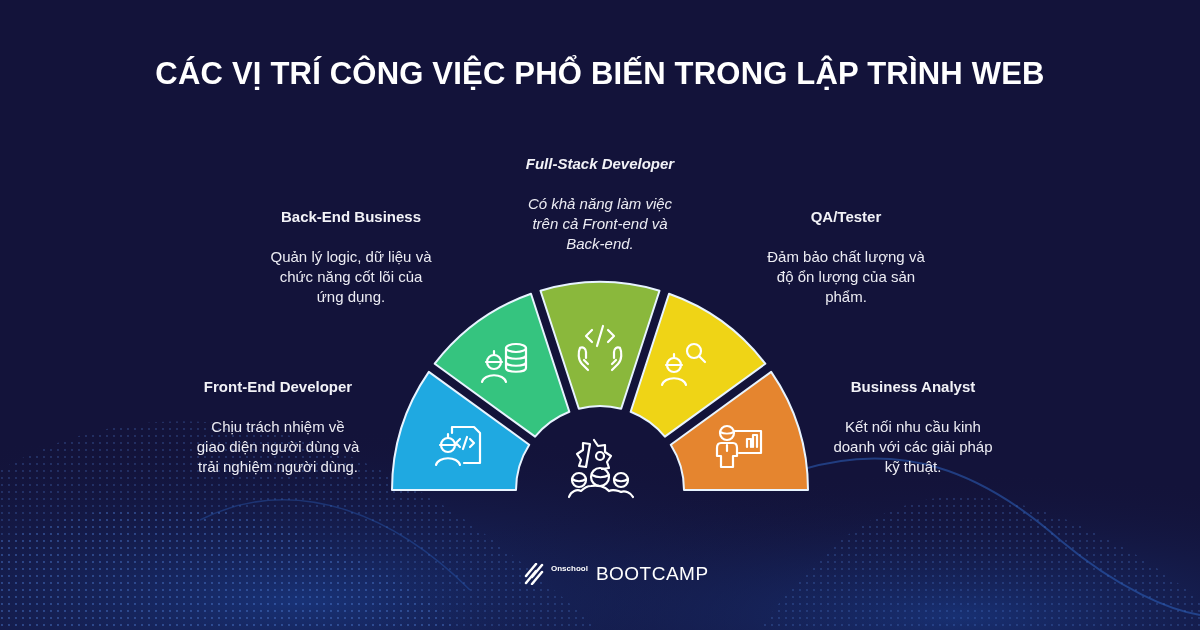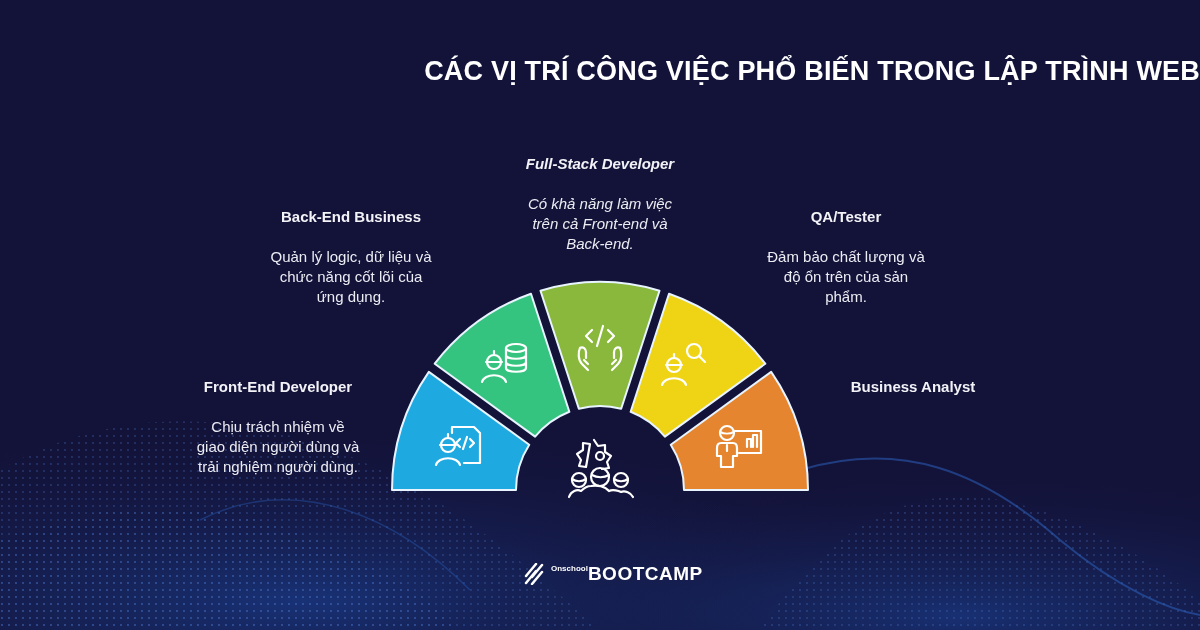--- a/index.html
+++ b/index.html
@@ -5,35 +5,35 @@
     html, body { margin: 0; padding: 0; }
     body {
       width: 1200px; height: 630px; overflow: hidden; position: relative;
       background: #13133a;
       font-family: "Liberation Sans", "DejaVu Sans", sans-serif;
       color: #ffffff;
     }
     .bg-layer { position: absolute; inset: 0; pointer-events: none; }
     .title {
       position: absolute; top: 56px; left: 0; width: 1200px;
-      text-align: right; font-size: 27px; font-weight: 700;
+      text-align: center; font-size: 31px; font-weight: 700;
       letter-spacing: 0.2px; color: #ffffff;
     }
     .role {
       position: absolute; width: 240px; text-align: center;
     }
     .role-title { font-weight: 700; font-size: 15px; color: #f2f2f7; margin-bottom: 22px; }
     .role-desc { font-size: 15px; line-height: 20px; color: #ececf3; }
     .fan { position: absolute; left: 0; top: 0; }
     .logo {
       position: absolute; left: 524px; top: 563px; display: flex; align-items: center;
     }
     .logo-text { margin-left: 6px; display: flex; }
     .logo-small { font-size: 8px; font-weight: 700; color: #fff; margin-left: 1px; line-height: 9px; }
-    .logo-big { font-size: 19px; font-weight: 700; color: #fff; letter-spacing: 0.5px; line-height: 20px; }
+    .logo-big { font-size: 19px; font-weight: 400; color: #fff; letter-spacing: 0.5px; line-height: 20px; margin-left: 8px; }
   </style>
 </head>
 <body>
 
 <svg class="bg-layer" width="1200" height="630" viewBox="0 0 1200 630">
   <defs>
     <pattern id="dots" width="7" height="7" patternUnits="userSpaceOnUse">
       <circle cx="2" cy="2" r="0.9" fill="#4a7ad0" opacity="0.55"></circle>
     </pattern>
     <radialGradient id="glowL" cx="0.25" cy="0.9" r="0.6">
@@ -71,36 +71,41 @@
     <div>Quản lý logic, dữ liệu và</div>
     <div>chức năng cốt lõi của</div>
     <div>ứng dụng.</div>
   </div>
 </div>
 
 <div class="role" style="left:726px; top:208px;">
   <div class="role-title">QA/Tester</div>
   <div class="role-desc">
     <div>Đảm bảo chất lượng và</div>
-    <div>độ ổn trên của sản</div>
+    <div>độ ổn lượng của sản</div>
     <div>phẩm.</div>
   </div>
 </div>
 
 <div class="role" style="left:158px; top:378px;">
   <div class="role-title">Front-End Developer</div>
   <div class="role-desc">
     <div>Chịu trách nhiệm về</div>
     <div>giao diện người dùng và</div>
     <div>trải nghiệm người dùng.</div>
   </div>
 </div>
 
 <div class="role" style="left:793px; top:378px;">
   <div class="role-title">Business Analyst</div>
+  <div class="role-desc">
+    <div>Kết nối nhu cầu kinh</div>
+    <div>doanh với các giải pháp</div>
+    <div>kỹ thuật.</div>
+  </div>
 </div>
 
 <svg class="fan" width="1200" height="630" viewBox="0 0 1200 630">
   <g id="segments" stroke="#e8f4ff" stroke-width="2" stroke-linejoin="round">
       <path d="M392,490 A208,208 0 0 1 428.83443841091616,371.82068486450964 L529.225735272737,444.7561777441904 A84,84 0 0 0 516,490 Z" fill="#1fa9e1"></path>
       <path d="M434.7117248663348,363.7312940458413 A208,208 0 0 1 530.9882103853654,293.78233286937336 L569.3360685505596,411.796909856042 A84,84 0 0 0 535.1001174563969,436.6707843126629 Z" fill="#35c47f"></path>
       <path d="M540.4978596318521,290.6924605249234 A208,208 0 0 1 659.5021403681479,290.6924605249234 L621.1589814133717,408.7085643776136 A84,84 0 0 0 578.8410185866283,408.7085643776136 Z" fill="#8ab83c"></path>
       <path d="M669.0117896146346,293.78233286937336 A208,208 0 0 1 765.2882751336653,363.7312940458413 L664.8998825436031,436.6707843126629 A84,84 0 0 0 630.6639314494404,411.796909856042 Z" fill="#efd416"></path>
       <path d="M771.1655615890838,371.82068486450964 A208,208 0 0 1 808,490 L684,490 A84,84 0 0 0 670.774264727263,444.75617774419044 Z" fill="#e5852f"></path>
     </g>

